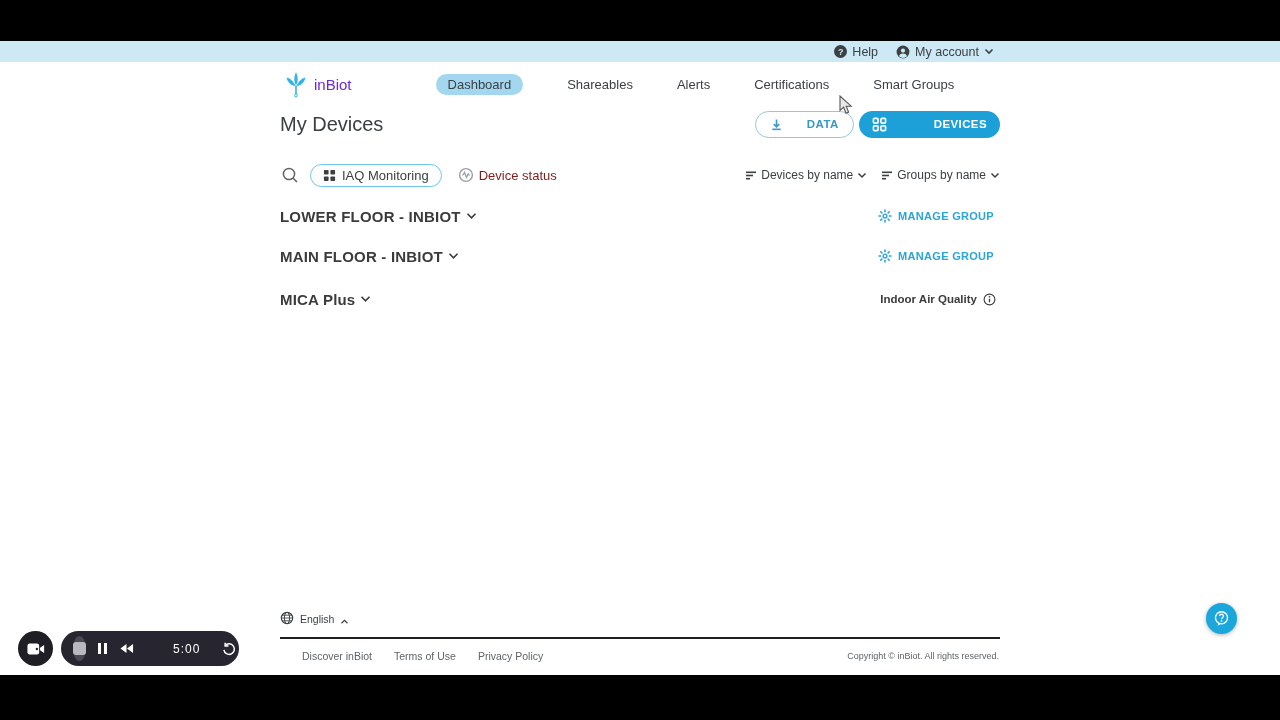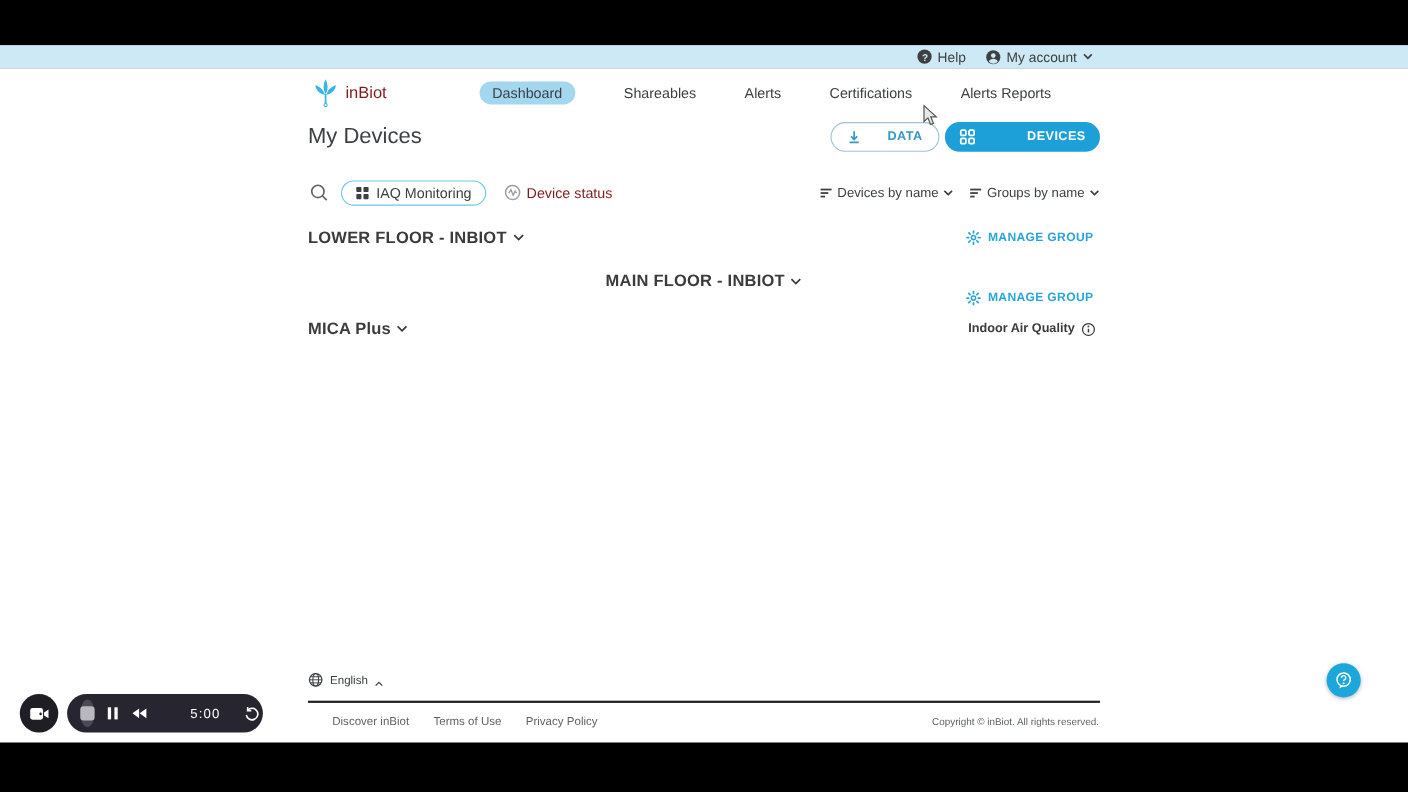--- a/index.html
+++ b/index.html
@@ -21,21 +21,21 @@
 
   
   .app {
     position:absolute; top:62px; left:0; width:1280px; height:613px; background:#fff;
   }
   .content { width:720px; margin:0 auto; height:100%; display:flex; flex-direction:column; }
 
   
   .row-header { display:flex; align-items:center; margin-top:6px; height:32px; padding-left:4px; }
   .brand { display:flex; align-items:center; gap:6px; }
-  .brand-name { color:#7f1d1d; font-size:15px; }
+  .brand-name { color:#6d28d9; font-size:15px; }
   .nav { display:flex; align-items:center; margin-left:84px; column-gap:44px; font-size:13px; color:#3c4043; }
   .nav-item { cursor:pointer; white-space:nowrap; }
   .nav-item.active { background:#a2d7ef; border-radius:12px; padding:3px 12px; }
 
   
   .row-title { display:flex; align-items:center; margin-top:10px; height:28px; }
   .page-title { font-size:20px; color:#3c4043; }
   .title-actions { margin-left:auto; display:flex; align-items:center; gap:5px; }
   .btn { display:flex; align-items:center; gap:6px; height:27px; border-radius:14px;
          font-size:11.5px; font-weight:bold; letter-spacing:.4px; cursor:pointer; }
@@ -49,21 +49,21 @@
     display:flex; align-items:center; gap:6px; border:1.5px solid #6ec6e8; border-radius:13px;
     padding:0 12px; height:23px; margin-left:10px; font-size:13px; color:#3c4043; cursor:pointer;
   }
   .device-status { display:flex; align-items:center; gap:5px; margin-left:16px;
                    font-size:13px; color:#7f1d1d; cursor:pointer; }
   .sorters { margin-left:auto; display:flex; align-items:center; gap:14px; }
   .sorter { display:flex; align-items:center; gap:4px; font-size:12px; color:#3c4043; cursor:pointer; }
 
   
   .group-row { display:flex; align-items:center; height:18px; }
-  .g1 { margin-top:20px; } .g2 { margin-top:22px;flex-direction:column; } .g3 { margin-top:25px; }
+  .g1 { margin-top:20px; } .g2 { margin-top:22px; } .g3 { margin-top:25px; }
   .group-name { font-size:15px; font-weight:bold; color:#3b3b3b; letter-spacing:.2px;
                 display:flex; align-items:center; gap:5px; cursor:pointer; }
   .group-name.mixed { font-weight:bold; }
   .manage-group { margin-left:auto; display:flex; align-items:center; gap:6px;
                   color:#2aa5d8; font-size:11px; font-weight:bold; letter-spacing:.3px;
                   cursor:pointer; padding-right:6px; }
   .iaq-label { margin-left:auto; display:flex; align-items:center; gap:6px;
                color:#3b3b3b; font-size:11.5px; font-weight:bold; padding-right:4px; }
 
   .spacer { flex:1; }
@@ -134,21 +134,21 @@
             <path d="M12 14.5 L12 23" stroke="#35b4e5" stroke-width="1.6" fill="none"></path>
             <circle cx="12" cy="24.5" r="1.4" fill="none" stroke="#35b4e5" stroke-width="1"></circle>
           </svg>
           <span class="brand-name">inBiot</span>
         </div>
         <div class="nav">
           <span class="nav-item active">Dashboard</span>
           <span class="nav-item">Shareables</span>
           <span class="nav-item">Alerts</span>
           <span class="nav-item">Certifications</span>
-          <span class="nav-item">Alerts Reports</span>
+          <span class="nav-item">Smart Groups</span>
         </div>
       </div>
 
       <div class="row-title">
         <span class="page-title">My Devices</span>
         <div class="title-actions">
           <div class="btn btn-data">
             <svg width="13" height="13" viewBox="0 0 14 14">
               <path d="M7 1.5 V9 M4 6.5 L7 9.5 L10 6.5" fill="none" stroke="#3598c6" stroke-width="1.7"></path>
               <path d="M2.5 12.2 H11.5" stroke="#3598c6" stroke-width="1.7"></path>

